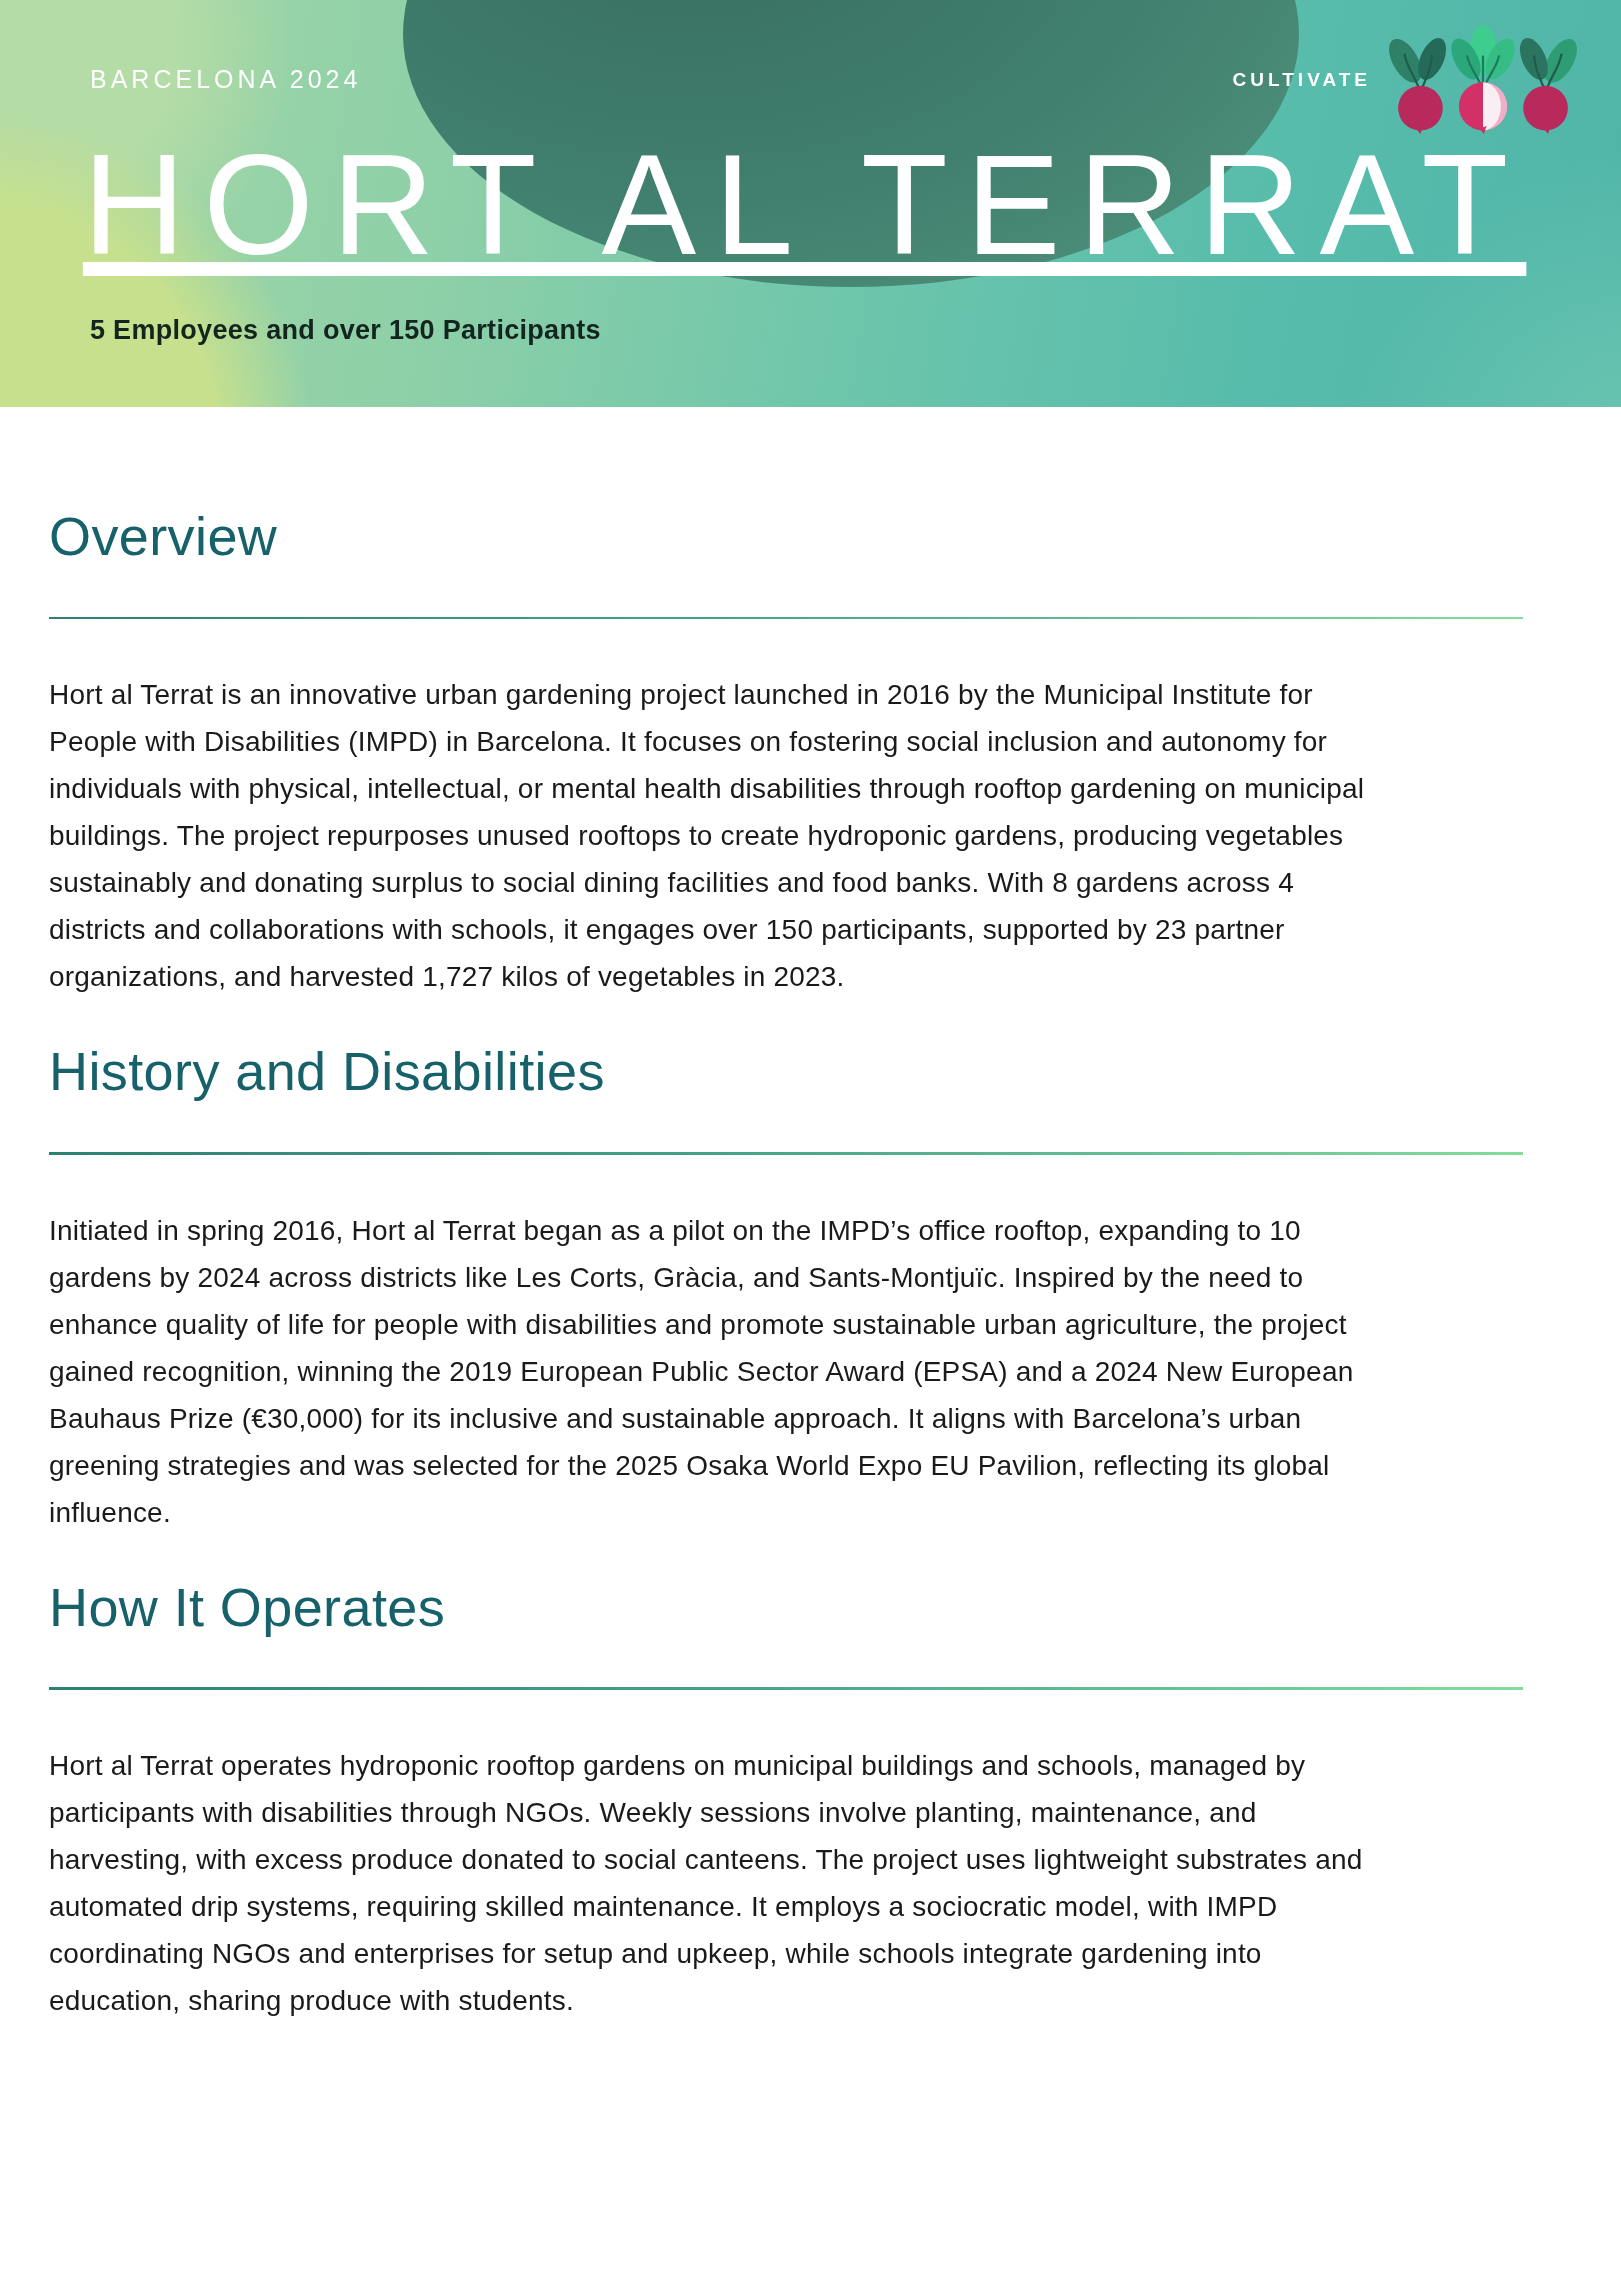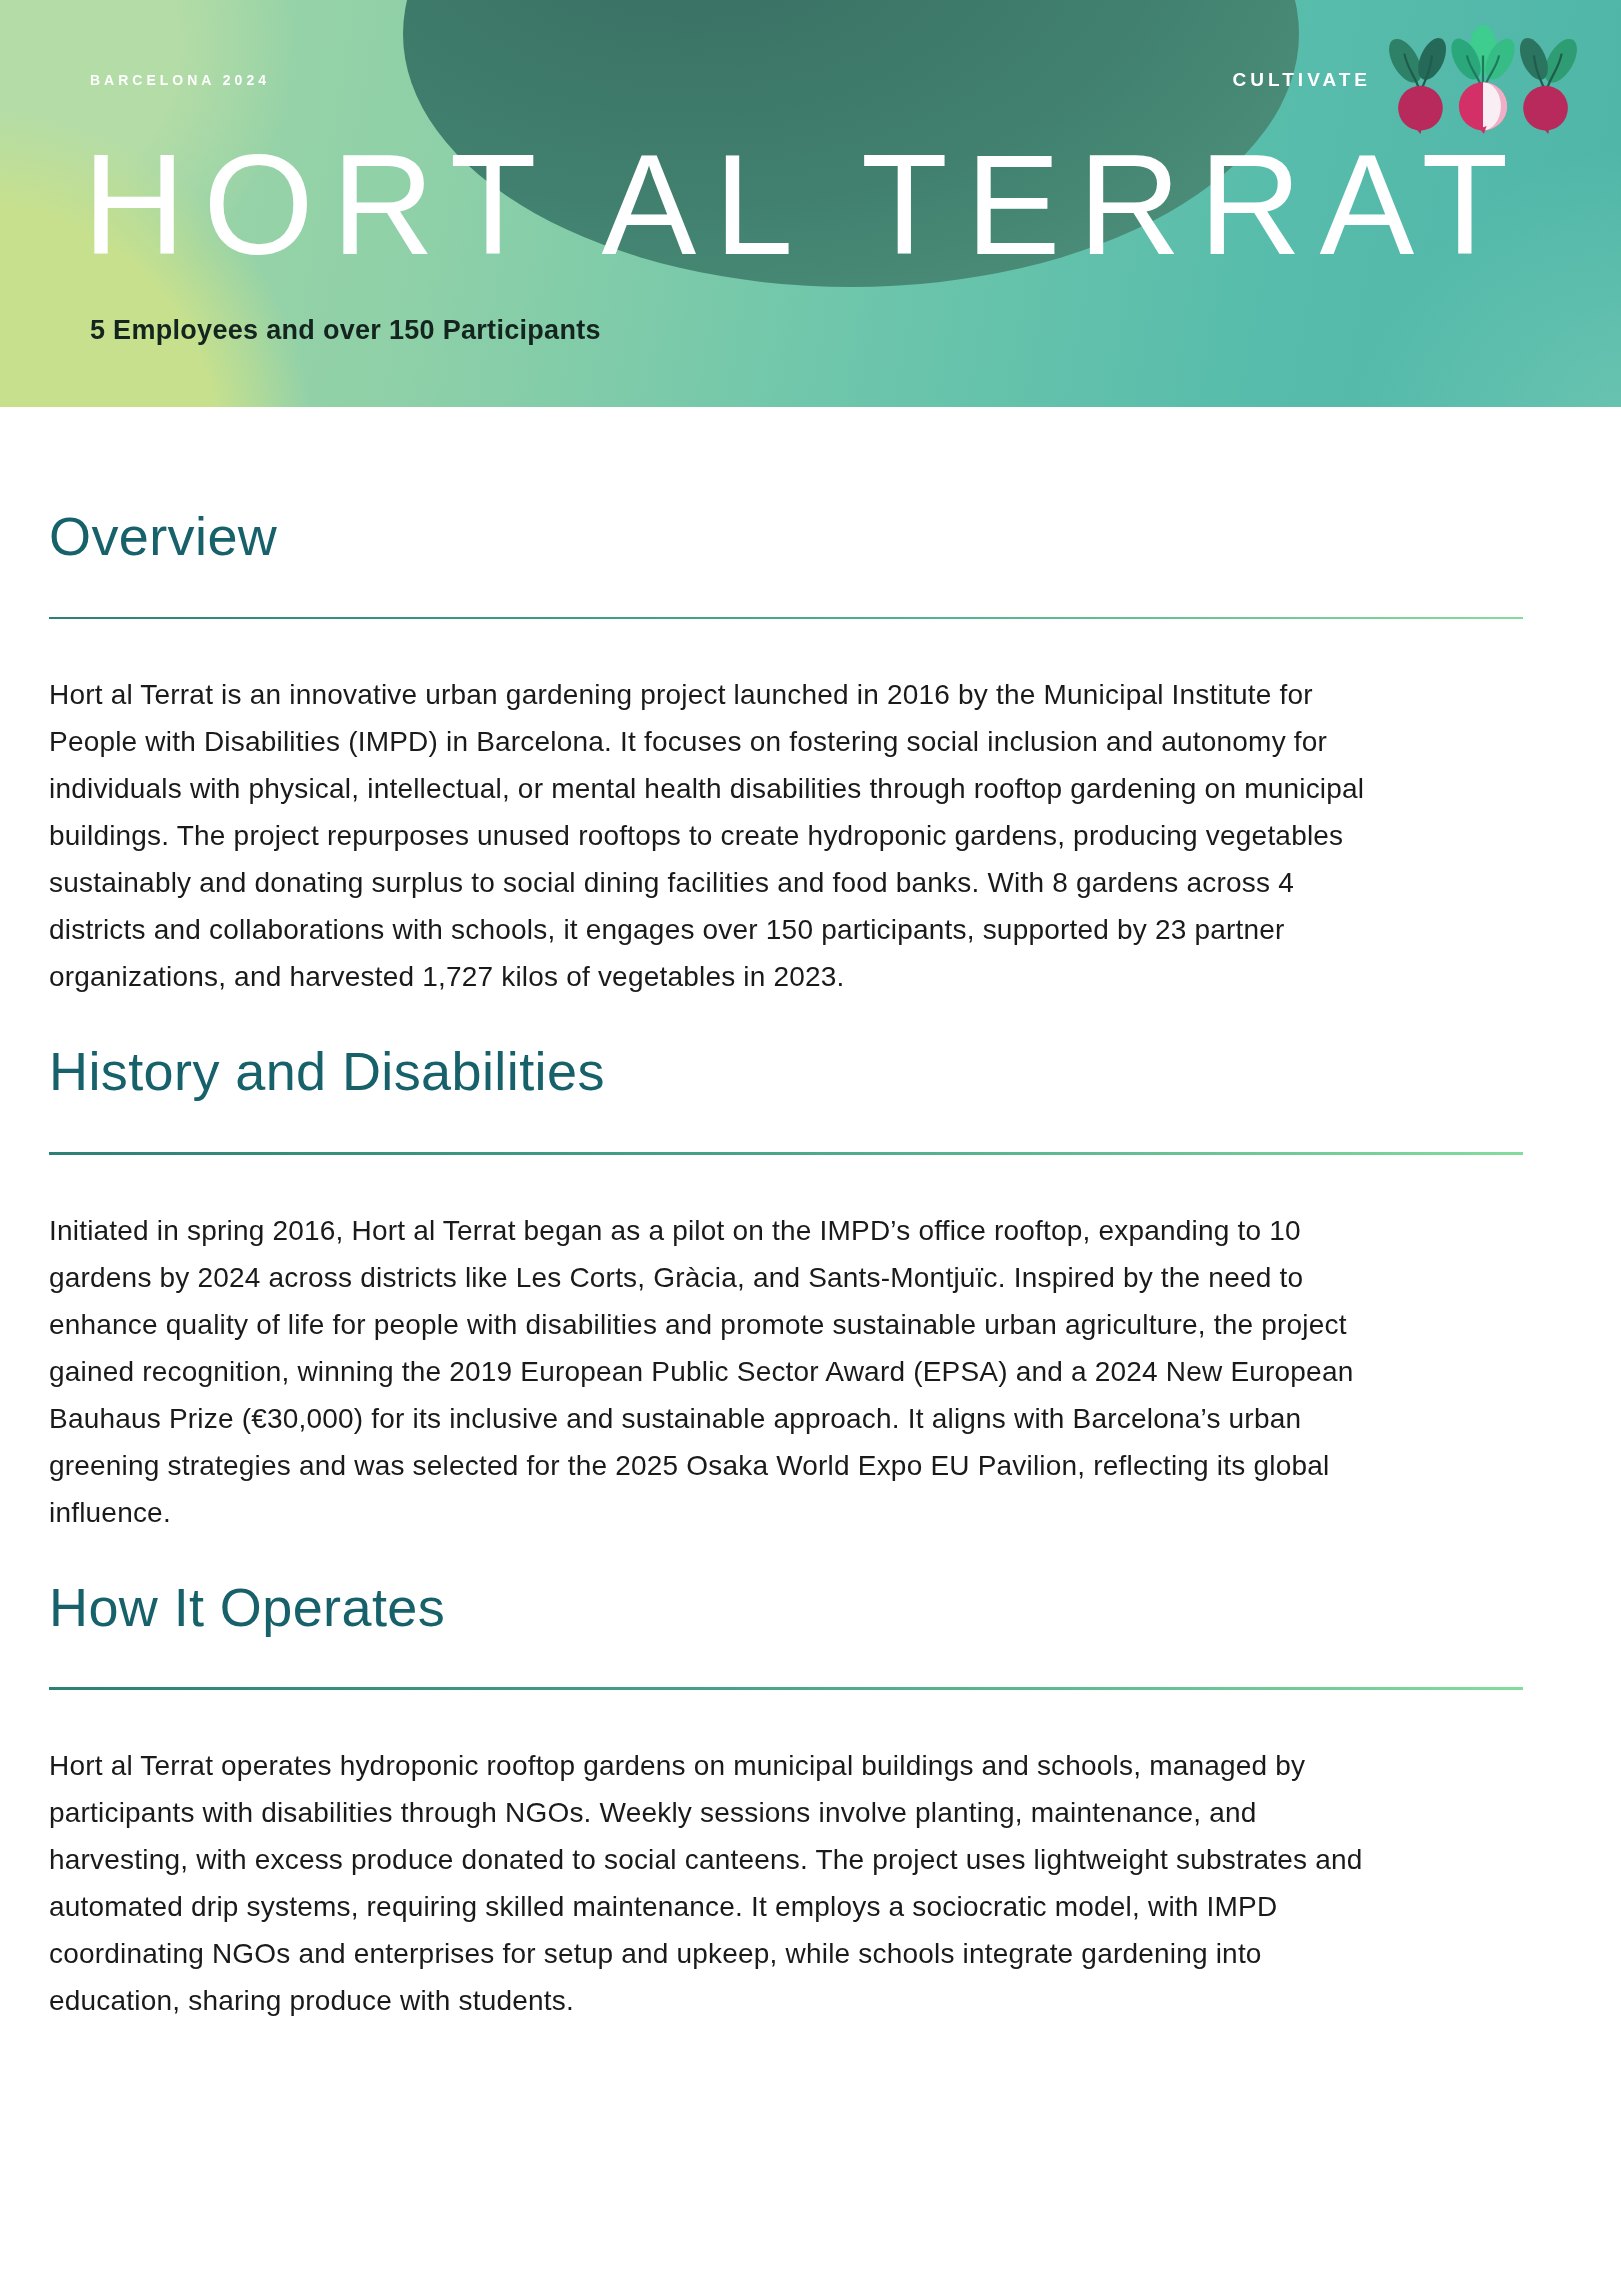--- a/index.html
+++ b/index.html
@@ -28,35 +28,36 @@
     left: 403px; top: -219px;
     width: 896px; height: 506px;
     border-radius: 50%;
     background: radial-gradient(ellipse at 32% 28%, #386e61 0%, #41806f 55%, #4f947c 96%, rgba(79,148,124,0.55) 100%);
   }
   .hero-inner { position: relative; z-index: 2; }
   .hero-top {
     display: flex; align-items: center; justify-content: space-between;
   }
   .kicker {
-    color: #ffffff; font-size: 14px; font-weight: bold;
+    color: #ffffff; font-size: 25px; font-weight: normal;
     letter-spacing: 4px;
   }
   .brand { display: flex; align-items: center; gap: 18px; }
   .brand-name {
     color: #ffffff; font-size: 19px; font-weight: bold;
     letter-spacing: 4px;
   }
   .hero-title {
     margin: 14px; margin-top: 0px; margin-left: -7.2px;
     color: #ffffff;
     font-size: 142px; font-weight: 300;
     letter-spacing: 18px;
     line-height: 1;
     white-space: nowrap;
+    text-decoration: underline;
   }
   .hero-subtitle {
     margin: 39px 0 0 0;
     color: #14241e;
     font-size: 27px; font-weight: 700;
     letter-spacing: 0.3px;
   }
 
   
   main {

